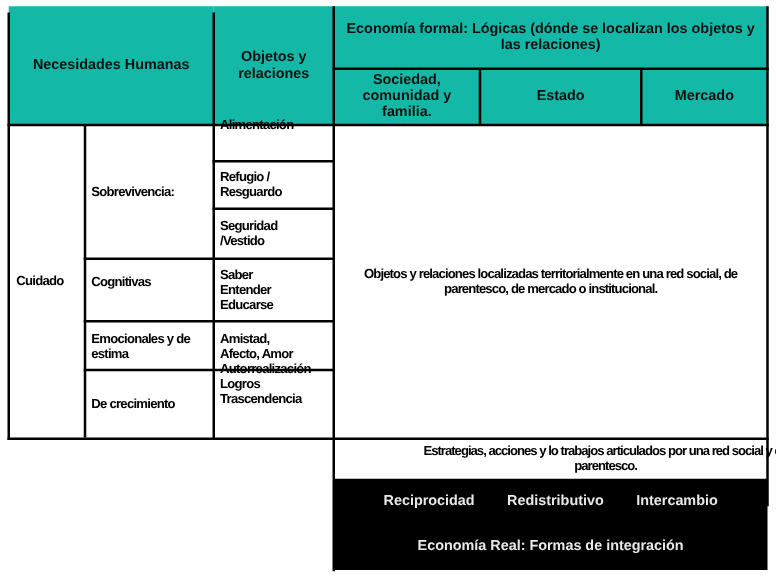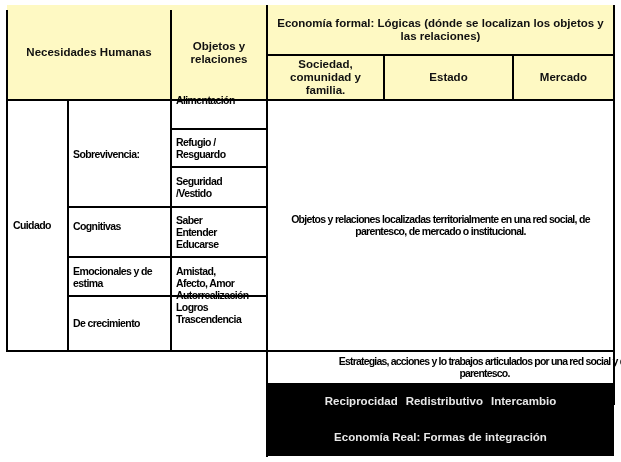--- a/index.html
+++ b/index.html
@@ -1,21 +1,21 @@
 <!DOCTYPE html>
 <html><head>
 <meta charset="utf-8">
 <style>
   html, body { margin:0; padding:0; background:#ffffff; }
   body { width:621px; height:462px; position:relative; overflow:hidden;
          font-family:"Liberation Sans", sans-serif; color:#000; }
   .abs { position:absolute; box-sizing:border-box; }
   .cell { display:flex; align-items:center; justify-content:center; text-align:center;
           box-sizing:border-box; position:absolute; }
-  .hdr { background:#fef9c3; font-weight:bold; font-size:11.5px; color:#111; line-height:13px; }
+  .hdr { background:#14b8a6; font-weight:bold; font-size:11.5px; color:#111; line-height:13px; }
   .body-txt { font-size:10.5px; font-weight:bold; letter-spacing:-0.6px; line-height:12px; }
   .left { justify-content:flex-start; text-align:left; padding-left:5px; }
   .vl { position:absolute; background:#000; width:1.5px; }
   .hl { position:absolute; background:#000; height:1.5px; }
   .thick-v { width:2px; }
   .thick-h { height:2px; }
   .black-band { background:#000; color:#e8e8e8; font-weight:bold; font-size:11.5px; }
 </style>
 </head>
 <body>
@@ -78,21 +78,21 @@
 <div class="cell body-txt" style="left:267px; top:100px; width:347px; height:250px; padding:0 6px; letter-spacing:-0.7px;">
   <span>Objetos y relaciones localizadas territorialmente en una red social, de parentesco, de mercado o institucional.</span>
 </div>
 
 <div class="cell body-txt" style="left:267px; top:351px; width:347px; height:32px; padding:0 4px; letter-spacing:-0.8px;margin-left:44px;">
   <span>Estrategias, acciones y lo trabajos articulados por una red social y de parentesco.</span>
 </div>
 
 <div class="abs black-band" style="left:267px; top:383px; width:347px; height:73px;"></div>
 
-<div class="abs black-band" style="left:267px; top:390px; width:347px; height:22px; display:flex; justify-content:center; gap:8px; align-items:center; background:transparent;">
+<div class="abs black-band" style="left:267px; top:390px; width:347px; height:22px; display:flex; justify-content:center; gap:26px; align-items:center; background:transparent;">
   <span>Reciprocidad</span>
   <span>Redistributivo</span>
   <span>Intercambio</span>
 </div>
 <div class="cell black-band" style="left:267px; top:426px; width:347px; height:22px; background:transparent;">
   <span>Economía Real: Formas de integración</span>
 </div>
 
 <div class="vl thick-v" style="left:6px; top:10px; height:342px;"></div>
 

